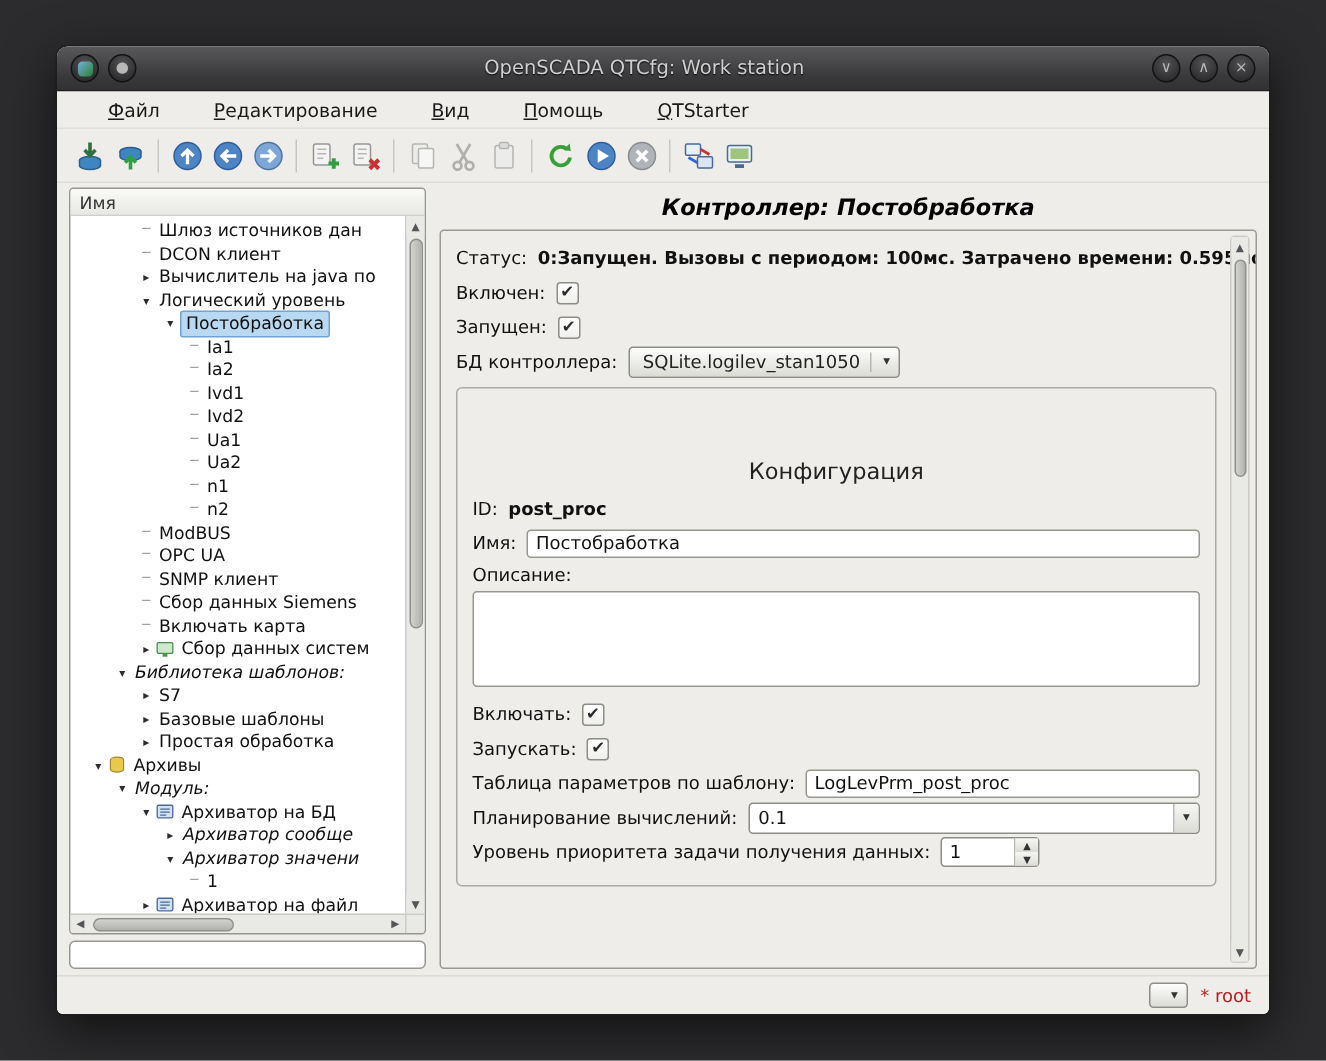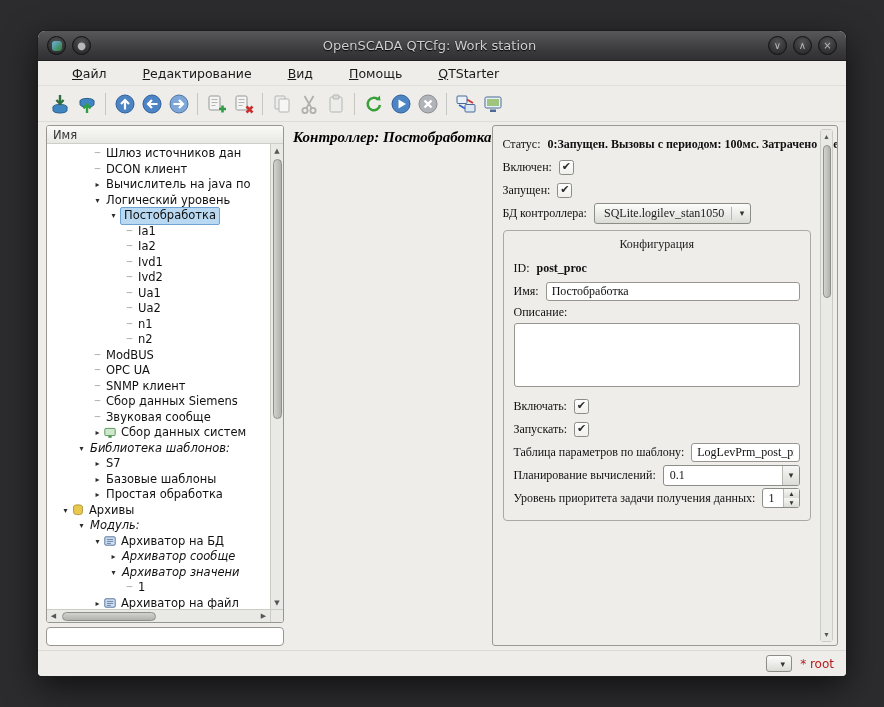--- a/index.html
+++ b/index.html
@@ -71,21 +71,21 @@
   .sb-thumb{ position:absolute; border-radius:5px; border:1px solid #8f8f8b;
     background:linear-gradient(90deg,#d2d2ce,#b1b1ad); }
   .sb-h .sb-thumb{ background:linear-gradient(#d2d2ce,#b1b1ad); }
   .sb-corner{ position:absolute; width:13px; height:13px; right:0; bottom:0; background:#e9e9e5;
     border-left:1px solid #ccccc7; border-top:1px solid #ccccc7; }
   .tree-filter{ margin-top:4px; height:19px; flex:0 0 19px; border:1px solid #97978f;
     border-radius:4px; background:#fff; padding:0 6px; font-size:11.5px; outline:none;
     font-family:inherit; }
   .splitter{ width:9px; flex:0 0 9px; }
   
-  .right-panel{ flex:1; min-width:0; display:flex; flex-direction:row; min-height:0;font-family:Liberation Serif, serif; }
+  .right-panel{ flex:1; min-width:0; display:flex; flex-direction:column; min-height:0; }
   .panel-title{ text-align:center; font-size:15px; font-weight:bold; font-style:italic;
     color:#000; padding:4px 0 6px 0; }
   .tabs{ display:flex; padding-left:6px; position:relative; z-index:2; }
   .tab{ padding:3px 12px 4px 12px; font-size:12px; color:#222; margin-right:3px;
     border:1px solid #99observed; }
   .tab{ border:1px solid #9a9a93; border-bottom:none; border-radius:4px 4px 0 0;
     background:linear-gradient(#ececE8,#d9d9d4); background:linear-gradient(#ececе8,#d9d9d4); }
   .tab{ background:linear-gradient(#ebebe7,#d8d8d3); }
   .tab.active{ background:#eeedea; position:relative; margin-bottom:-1px; padding-bottom:5px; }
   .tab-frame{ flex:1; min-height:0; border:1px solid #9a9a93; border-radius:3px;
@@ -100,21 +100,21 @@
   .checkbox.checked::after{ content:"✔"; margin-top:-1px; }
   .combo{ display:inline-flex; align-items:center; height:21px; padding:0 26px 0 9px;
     position:relative; border:1px solid #8d8d88; border-radius:3px;
     background:linear-gradient(#fdfdfc,#dbdbd6); font-size:12px; color:#222; white-space:nowrap; }
   .combo::before{ content:""; position:absolute; right:18px; top:3px; bottom:3px; width:1px; background:#b7b7b2; }
   .combo::after{ content:"▾"; position:absolute; right:6px; top:50%; transform:translateY(-50%);
     font-size:9px; color:#333; }
   .text-input{ flex:1; min-width:0; height:19px; border:1px solid #97978f; border-radius:3px;
     background:#fff; padding:0 5px; font-size:12px; font-family:inherit; outline:none; color:#111; }
   .groupbox{ border:1px solid #aaaaa4; border-radius:4px; padding:4px 10px 10px 10px; margin-top:6px; }
-  .group-title{ text-align:center; font-size:12px; color:#222; padding:2px 0 4px 0; }
+  .group-title{ text-align:center; font-size:15px; color:#222; padding:2px 0 4px 0;margin-top:40px; }
   .descr-area{ width:100%; height:64px; resize:none; border:1px solid #97978f; border-radius:3px;
     background:#fff; font-family:inherit; font-size:12px; outline:none; margin:1px 0 3px 0; }
   .combo-edit{ flex:1; min-width:0; display:flex; height:21px; border:1px solid #8d8d88;
     border-radius:3px; background:#fff; overflow:hidden; }
   .combo-edit-input{ flex:1; min-width:0; border:none; outline:none; padding:0 6px;
     font-size:12px; font-family:inherit; background:transparent; color:#111; }
   .combo-edit-btn{ width:17px; flex:0 0 17px; border-left:1px solid #b7b7b2;
     background:linear-gradient(#f6f6f4,#dcdcd7); display:flex; align-items:center;
     justify-content:center; font-size:9px; color:#333; }
   .combo-edit-btn::after{ content:"▾"; }
@@ -335,21 +335,21 @@
             <div class="tree-row" style="padding-left: 44px;">
               <span class="connector">─</span>
               <span class="tlabel">SNMP клиент</span>
             </div>
             <div class="tree-row" style="padding-left: 44px;">
               <span class="connector">─</span>
               <span class="tlabel">Сбор данных Siemens</span>
             </div>
             <div class="tree-row" style="padding-left: 44px;">
               <span class="connector">─</span>
-              <span class="tlabel">Звуковая сообще</span>
+              <span class="tlabel">Включать карта</span>
             </div>
             <div class="tree-row" style="padding-left: 44px;">
               <span class="expander">▸</span>
               <span class="ticon">
                 <svg width="12" height="12" viewBox="0 0 12 12">
                   <rect x="0.8" y="1.4" width="10.4" height="7.2" rx="1" fill="#cde8cd" stroke="#4e8f4e" stroke-width="0.9"></rect>
                   <rect x="4.4" y="8.6" width="3.2" height="2.2" fill="#4e8f4e"></rect>
                 </svg>
               </span>
               <span class="tlabel">Сбор данных систем</span>

